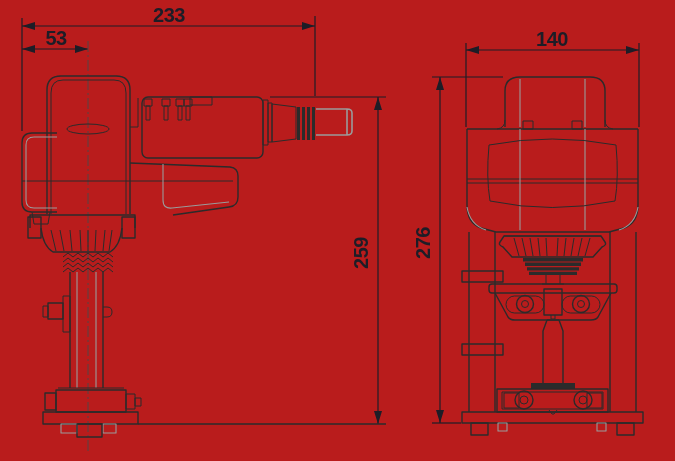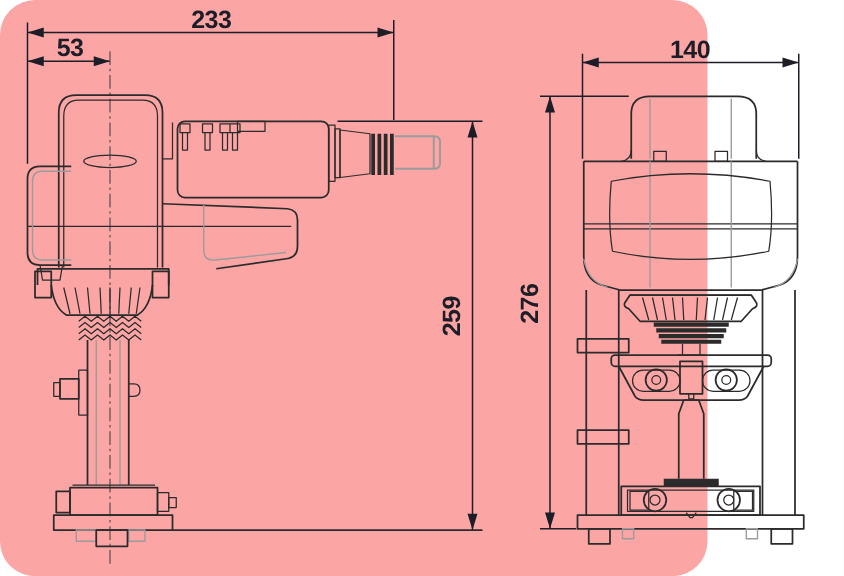--- a/index.html
+++ b/index.html
@@ -1,19 +1,18 @@
 <!DOCTYPE html>
 <html><head>
 <meta charset="utf-8">
 <style>
   html,body{margin:0;padding:0;background:#ffffff;}
   .canvas{
-    width:566px;height:461px;position:relative;background:#fca5a5;
+    width:675px;height:461px;position:relative;background:#b91c1c;
     font-family:"Liberation Sans", sans-serif;
-    border-radius:28px;
   }
   svg{display:block;}
   .ln  {fill:none;stroke:#2b2b2b;stroke-width:1.4;stroke-linejoin:round;}
   .ln2 {fill:none;stroke:#2b2b2b;stroke-width:1;stroke-linejoin:round;}
   .gray{fill:none;stroke:#9b9b9b;stroke-width:1.1;stroke-linejoin:round;}
   .grayThick{fill:none;stroke:#9b9b9b;stroke-width:1.6;}
   .dark{fill:#2b2b2b;stroke:none;}
   .dim {fill:none;stroke:#1d1d27;stroke-width:1.2;}
   .dimf{fill:#1d1d27;stroke:none;}
   .cl  {fill:none;stroke:#4a4a4a;stroke-width:0.9;stroke-dasharray:11 3 2 3;}

